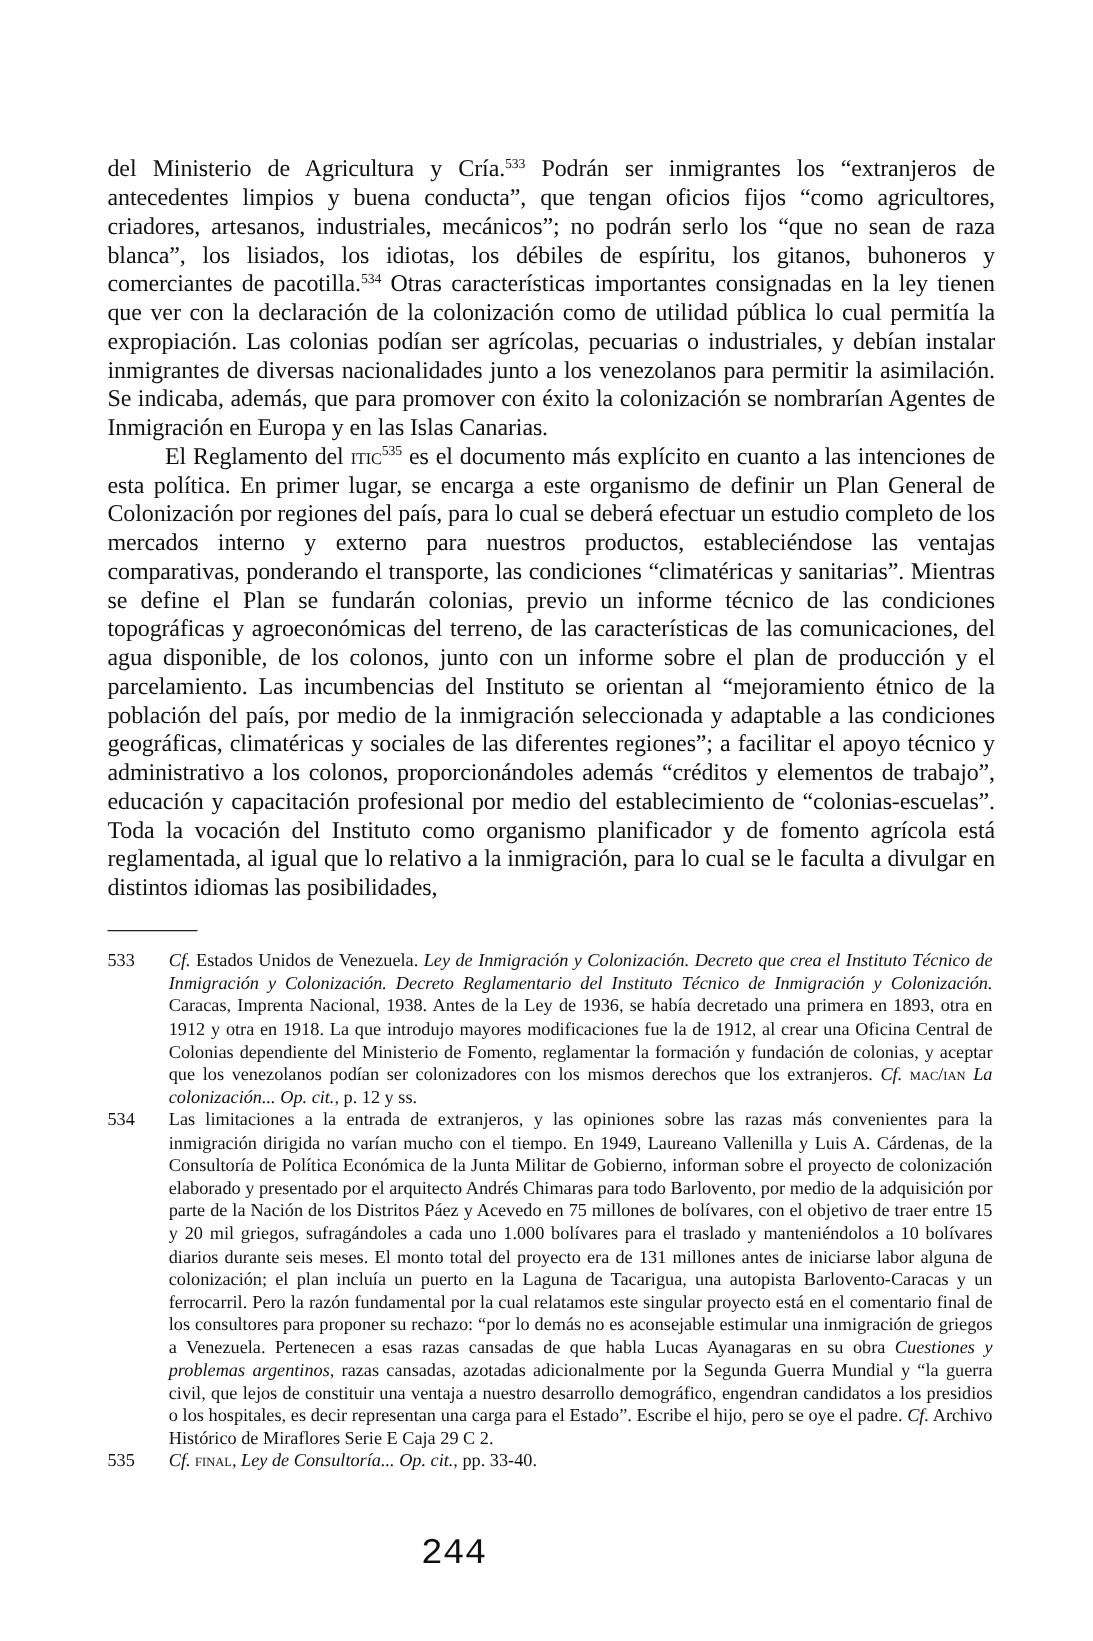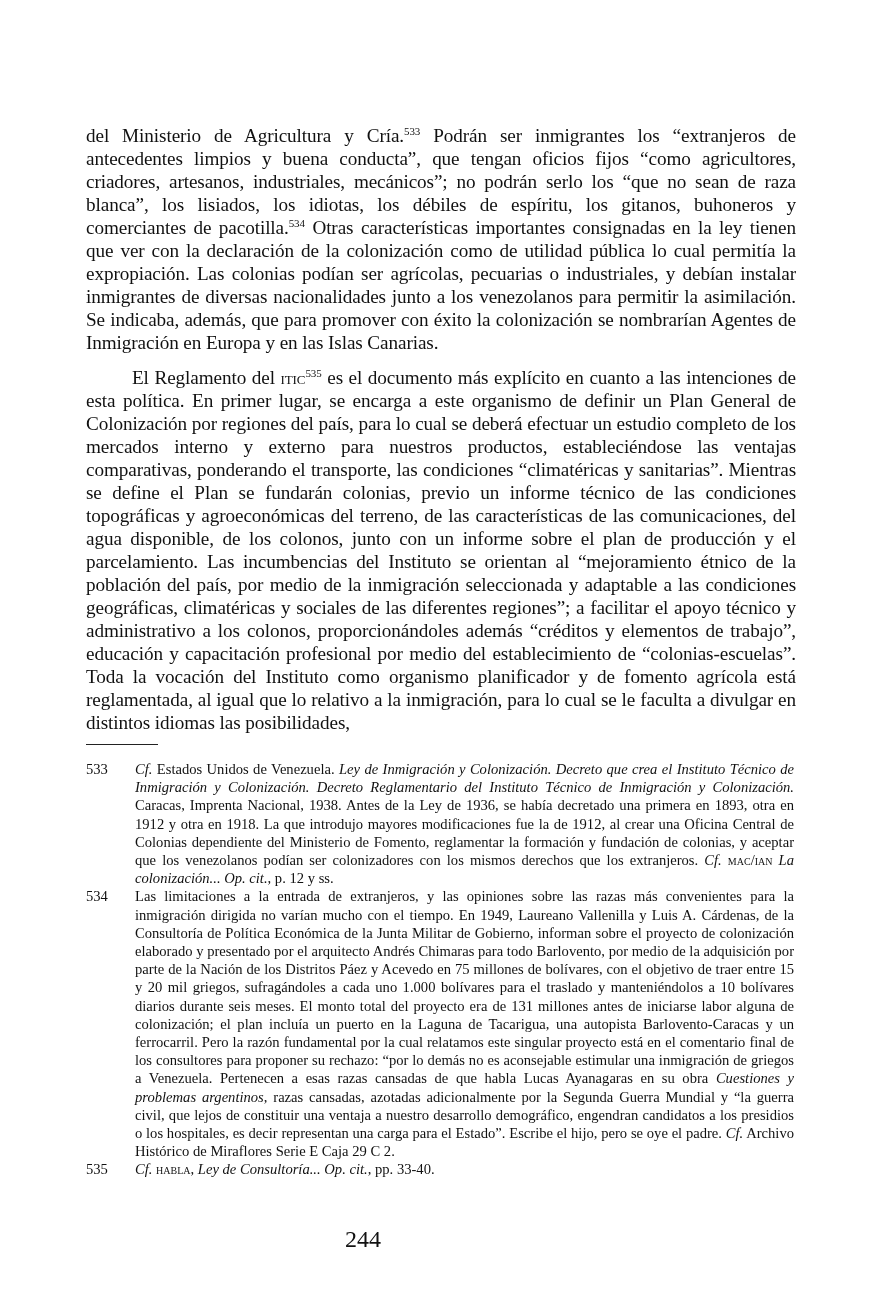--- a/index.html
+++ b/index.html
@@ -7,38 +7,38 @@
       width: 874px; height: 1313px; position: relative; overflow: hidden;
       font-family: "Liberation Serif", "DejaVu Serif", serif;
       color: #111111;
     }
     .body-text {
       position: absolute; left: 86px; top: 124px; width: 710px;
       font-size: 19.2px; line-height: 23px; text-align: justify;
       letter-spacing: -0.1px;
     }
     .body-text p { margin: 0; font-family: Liberation Serif, serif; }
-    .body-text p.indent { text-indent: 46px; margin-top: 12px; }
+    .body-text p.indent { text-indent: 46px; margin-top: 0; }
     sup { font-size: 11px; line-height: 0; vertical-align: 7px; }
     .sc { font-variant: small-caps; }
     .separator {
       position: absolute; left: 86px; top: 744px; width: 72px; height: 0;
       border-top: 1.3px solid #222;
     }
     .footnotes {
       position: absolute; left: 86px; top: 760px; width: 708px;
       font-size: 14.6px; line-height: 18.2px;
     }
     .fn { display: flex; align-items: flex-start; margin: 0; }
     .fn-num { width: 49px; flex: 0 0 49px; }
     .fn-text { flex: 1; text-align: justify; }
     .fn-text i { font-style: italic; }
     .page-number {
       position: absolute; left: 0; width: 726px; top: 1226px;
-      text-align: center; font-size: 24px;
+      text-align: center; font-size: 29px; font-family: Liberation Mono, monospace;
     }
   </style>
 </head>
 <body>
 
 <div class="body-text">
   <p><span>del Ministerio de Agricultura y Cría.</span><sup>533</sup><span> Podrán ser inmigrantes los “extranjeros de antecedentes limpios y buena conducta”, que tengan oficios fijos “como agricultores, criadores, artesanos, industriales, mecánicos”; no podrán serlo los “que no sean de raza blanca”, los lisiados, los idiotas, los débiles de espíritu, los gitanos, buhoneros y comerciantes de pacotilla.</span><sup>534</sup><span> Otras características importantes consignadas en la ley tienen que ver con la declaración de la colonización como de utilidad pública lo cual permitía la expropiación. Las colonias podían ser agrícolas, pecuarias o industriales, y debían instalar inmigrantes de diversas nacionalidades junto a los venezolanos para permitir la asimilación. Se indicaba, además, que para promover con éxito la colonización se nombrarían Agentes de Inmigración en Europa y en las Islas Canarias.</span></p>
   <p class="indent"><span>El Reglamento del </span><span class="sc">itic</span><sup>535</sup><span> es el documento más explícito en cuanto a las intenciones de esta política. En primer lugar, se encarga a este organismo de definir un Plan General de Colonización por regiones del país, para lo cual se deberá efectuar un estudio completo de los mercados interno y externo para nuestros productos, estableciéndose las ventajas comparativas, ponderando el transporte, las condiciones “climatéricas y sanitarias”. Mientras se define el Plan se fundarán colonias, previo un informe técnico de las condiciones topográficas y agroeconómicas del terreno, de las características de las comunicaciones, del agua disponible, de los colonos, junto con un informe sobre el plan de producción y el parcelamiento. Las incumbencias del Instituto se orientan al “mejoramiento étnico de la población del país, por medio de la inmigración seleccionada y adaptable a las condiciones geográficas, climatéricas y sociales de las diferentes regiones”; a facilitar el apoyo técnico y administrativo a los colonos, proporcionándoles además “créditos y elementos de trabajo”, educación y capacitación profesional por medio del establecimiento de “colonias-escuelas”. Toda la vocación del Instituto como organismo planificador y de fomento agrícola está reglamentada, al igual que lo relativo a la inmigración, para lo cual se le faculta a divulgar en distintos idiomas las posibilidades,</span></p>
 </div>
 
@@ -48,17 +48,17 @@
   <div class="fn">
     <span class="fn-num">533</span>
     <span class="fn-text"><i>Cf.</i><span> Estados Unidos de Venezuela. </span><i>Ley de Inmigración y Colonización. Decreto que crea el Instituto Técnico de Inmigración y Colonización. Decreto Reglamentario del Instituto Técnico de Inmigración y Colonización.</i><span> Caracas, Imprenta Nacional, 1938. Antes de la Ley de 1936, se había decretado una primera en 1893, otra en 1912 y otra en 1918. La que introdujo mayores modificaciones fue la de 1912, al crear una Oficina Central de Colonias dependiente del Ministerio de Fomento, reglamentar la formación y fundación de colonias, y aceptar que los venezolanos podían ser colonizadores con los mismos derechos que los extranjeros. </span><i>Cf.</i><span class="sc"> mac/ian </span><i>La colonización... Op. cit.</i><span>, p. 12 y ss.</span></span>
   </div>
   <div class="fn">
     <span class="fn-num">534</span>
     <span class="fn-text"><span>Las limitaciones a la entrada de extranjeros, y las opiniones sobre las razas más convenientes para la inmigración dirigida no varían mucho con el tiempo. En 1949, Laureano Vallenilla y Luis A. Cárdenas, de la Consultoría de Política Económica de la Junta Militar de Gobierno, informan sobre el proyecto de colonización elaborado y presentado por el arquitecto Andrés Chimaras para todo Barlovento, por medio de la adquisición por parte de la Nación de los Distritos Páez y Acevedo en 75 millones de bolívares, con el objetivo de traer entre 15 y 20 mil griegos, sufragándoles a cada uno 1.000 bolívares para el traslado y manteniéndolos a 10 bolívares diarios durante seis meses. El monto total del proyecto era de 131 millones antes de iniciarse labor alguna de colonización; el plan incluía un puerto en la Laguna de Tacarigua, una autopista Barlovento-Caracas y un ferrocarril. Pero la razón fundamental por la cual relatamos este singular proyecto está en el comentario final de los consultores para proponer su rechazo: “por lo demás no es aconsejable estimular una inmigración de griegos a Venezuela. Pertenecen a esas razas cansadas de que habla Lucas Ayanagaras en su obra </span><i>Cuestiones y problemas argentinos</i><span>, razas cansadas, azotadas adicionalmente por la Segunda Guerra Mundial y “la guerra civil, que lejos de constituir una ventaja a nuestro desarrollo demográfico, engendran candidatos a los presidios o los hospitales, es decir representan una carga para el Estado”. Escribe el hijo, pero se oye el padre. </span><i>Cf.</i><span> Archivo Histórico de Miraflores Serie E Caja 29 C 2.</span></span>
   </div>
   <div class="fn">
     <span class="fn-num">535</span>
-    <span class="fn-text"><i>Cf.</i><span class="sc"> habla</span><span>, </span><i>Ley de Consultoría... Op. cit.</i><span>, pp. 33-40.</span></span>
+    <span class="fn-text"><i>Cf.</i><span class="sc"> final</span><span>, </span><i>Ley de Consultoría... Op. cit.</i><span>, pp. 33-40.</span></span>
   </div>
 </div>
 
 <div class="page-number">244</div>
 
 </body></html>

